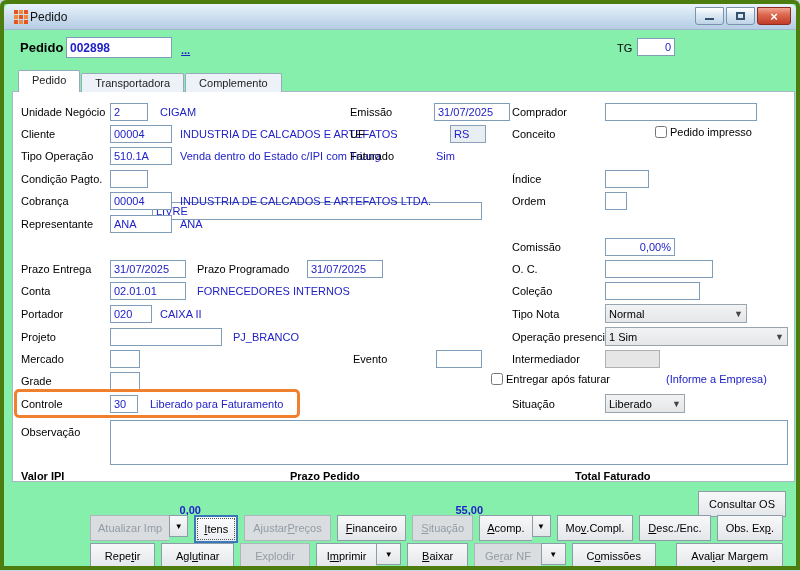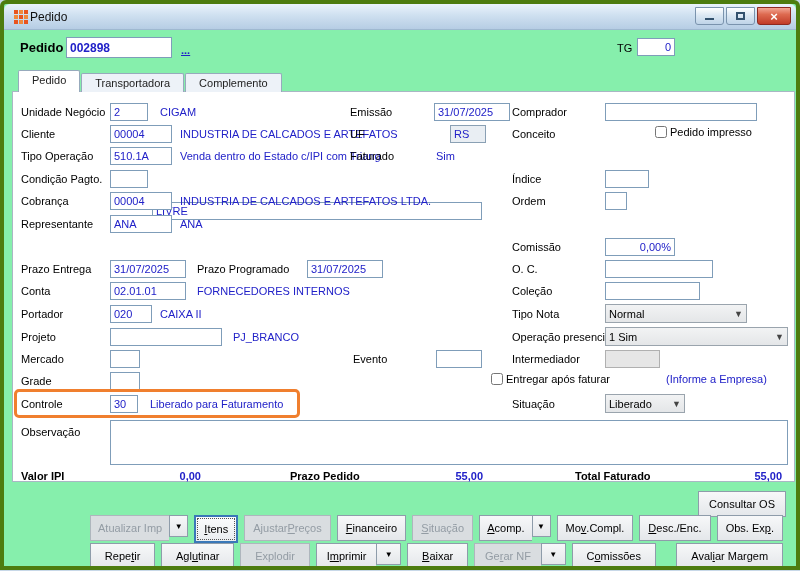--- a/index.html
+++ b/index.html
@@ -39,21 +39,21 @@
   .combo{position:absolute;height:19px;border:1px solid #9aa4ad;background:linear-gradient(#f2f3f4,#e4e6e8);
     display:flex;align-items:center;padding:0 3px;cursor:default;color:#000;}
   .combo .chev{margin-left:auto;color:#444;font-size:9px;padding-left:4px;}
   .cb{position:absolute;display:flex;align-items:center;gap:3px;}
   .cb input{width:12px;height:12px;margin:0;}
   .highlight-box{position:absolute;left:1px;top:297px;width:286px;height:29px;border:3px solid #f07f2e;
     border-radius:5px;pointer-events:none;z-index:4;}
   textarea.obs{position:absolute;left:97px;top:328px;width:678px;height:45px;border:1px solid #7f9db9;
     resize:none;font-family:"Liberation Sans",sans-serif;font-size:11px;color:#2121c8;}
   .tot-lbl{position:absolute;font-weight:bold;}
-  .tot-val{position:absolute;font-weight:bold;color:#2121c8;text-align:right;}
+  .tot-val{position:absolute;font-weight:bold;color:#2121c8;text-align:right;margin-top:34px;}
   .btn{height:22px;border:1px solid #8e9caa;background:linear-gradient(#f7f8f9,#e4e7ea);
     font-family:"Liberation Sans",sans-serif;font-size:11px;color:#000;display:flex;align-items:center;
     justify-content:center;cursor:pointer;white-space:nowrap;padding:12px 6px;}
   .btn.disabled{background:#d9dde0;color:#939ca4;border-color:#aeb6bd;cursor:default;}
   .btn.focused{border:2px solid #3a78b8;outline:1px dotted #555;outline-offset:-4px;background:linear-gradient(#fbfcfd,#eaedf0);}
   .btn.arrow{width:17px;padding:0;font-size:8px;flex:none;}
   .consultar{position:absolute;left:694px;top:487px;width:88px;}
   .btnrow{position:absolute;left:86px;right:13px;display:flex;gap:6px;}
   .btnrow1{top:511px;}
   .btnrow2{top:539px;}

